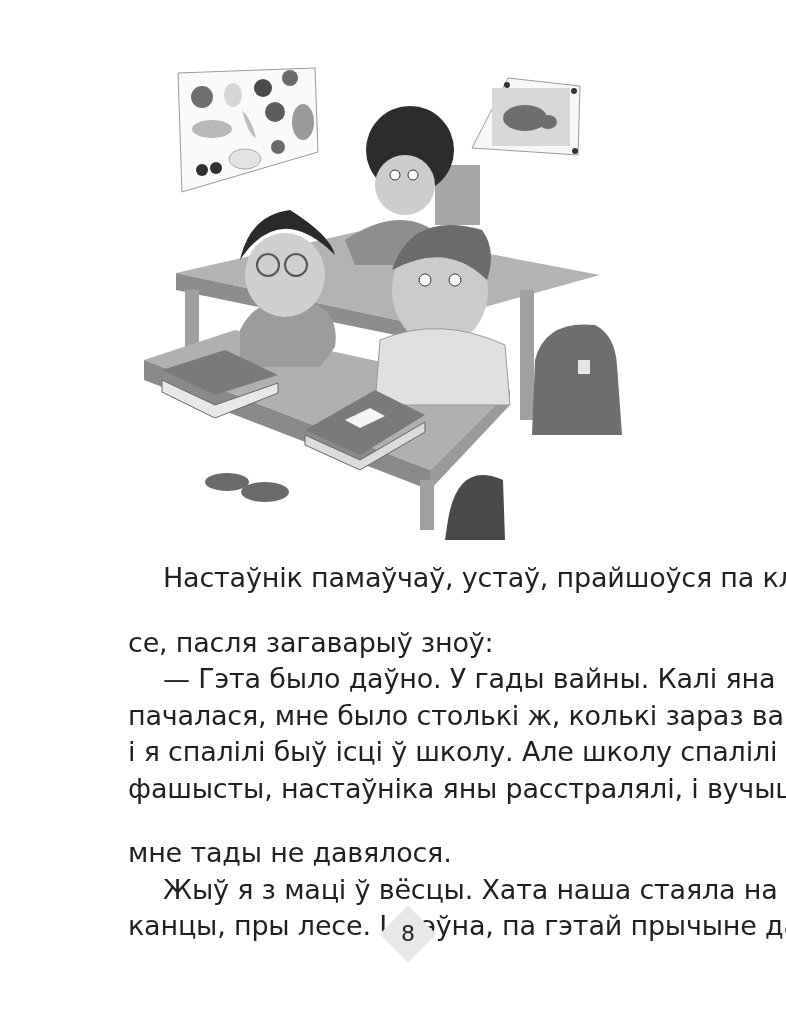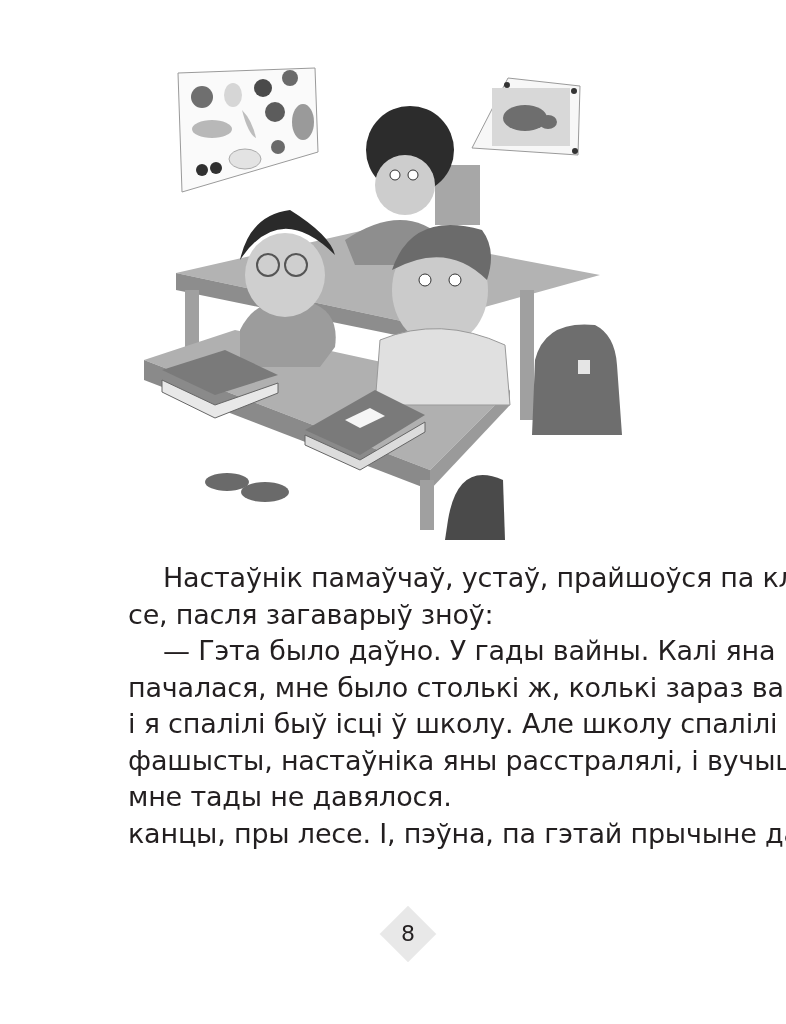--- a/index.html
+++ b/index.html
@@ -4,21 +4,21 @@
 <style>
   html, body { margin: 0; padding: 0; background: #ffffff; }
   body { width: 786px; height: 1024px; position: relative; overflow: hidden;
          font-family: "DejaVu Sans", sans-serif; color: #231f20; }
   .illustration { position: absolute; left: 130px; top: 40px; width: 560px; height: 500px; }
   .illustration svg { width: 560px; height: 500px; display: block; }
   .text-block { position: absolute; left: 128px; top: 560px; width: 598px;
                 font-size: 27px; line-height: 36.5px; letter-spacing: -0.2px; }
   .line { display: block; white-space: nowrap; text-align: justify; text-align-last: justify; height: 36.5px; }
   .line.indent { padding-left: 35px; }
-  .line.last { text-align-last: left; }
+  .line.last { text-align-last: left; margin-top: 28px; }
   .page-number-wrap { position: absolute; left: 379px; top: 905px; width: 58px; height: 58px; }
   .page-diamond { position: absolute; left: 9px; top: 9px; width: 40px; height: 40px;
                   background: #e8e8e8; transform: rotate(45deg); }
   .page-number { position: absolute; left: 0; top: 0; width: 58px; height: 58px;
                  line-height: 58px; text-align: center; font-size: 22px; color: #231f20; }
 </style>
 </head>
 <body>
 
 <div class="illustration">
@@ -111,19 +111,20 @@
 </div>
 
 <div class="text-block">
   <span class="line indent">Настаўнік памаўчаў, устаў, прайшоўся па кла-</span>
   <span class="line last">се, пасля загаварыў зноў:</span>
   <span class="line indent">— Гэта было даўно. У гады вайны. Калі яна</span>
   <span class="line">пачалася, мне было столькі ж, колькі зараз вам,</span>
   <span class="line">і я спалілі быў ісці ў школу. Але школу спалілі</span>
   <span class="line">фашысты, настаўніка яны расстралялі, і вучыцца</span>
   <span class="line last">мне тады не давялося.</span>
+  <span class="line indent">Жыў я з маці ў вёсцы. Хата наша стаяла на</span>
   <span class="line">канцы, пры лесе. І, пэўна, па гэтай прычыне да</span>
 </div>
 
 <div class="page-number-wrap">
   <div class="page-diamond"></div>
   <div class="page-number">8</div>
 </div>
 
 </body></html>

